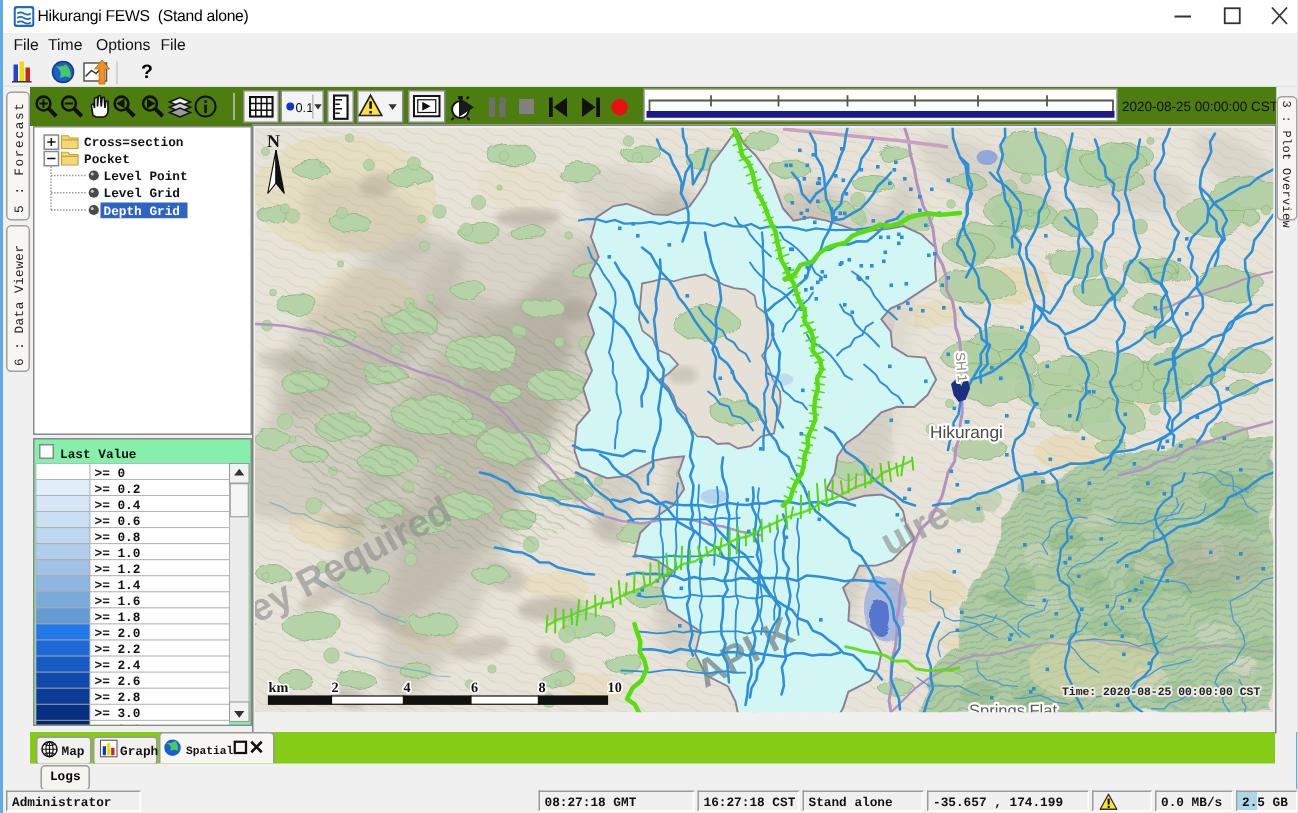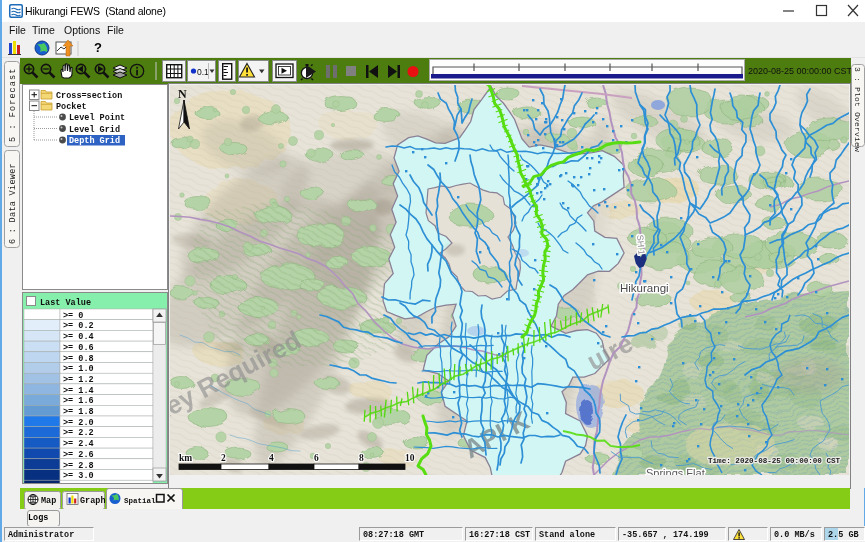--- a/index.html
+++ b/index.html
@@ -11,21 +11,21 @@
 #tb1{left:0;top:38px;width:865px;height:20px;background:#f0f0f0;border-bottom:1px solid #e3e3e3}
 #lefttabs{left:0;top:58px;width:18px;height:430px;background:#f0f0f0}
 #maptb{left:18px;top:58px;width:831px;height:26px;background:#4d7c0f}
 #righttabs{left:849px;top:58px;width:16px;height:430px;background:#f0f0f0}
 #leftpane{left:18px;top:84px;width:150px;height:404px;background:#f0f0f0}
 #tree{position:absolute;left:2px;top:0px;width:146px;height:206px;background:#fff;border:1px solid #8a8a8a}
 #legend{position:absolute;left:2px;top:208px;width:146px;height:192px;background:#86efac;border:1px solid #8a8a8a}
 #mappanel{left:166px;top:83px;width:683px;height:406px;border:1px solid #828282;background:#f0f0f0}
 #mapimg{position:absolute;left:1px;top:1px;width:679px;height:390px;overflow:hidden}
 #btabs{left:18px;top:488px;width:830px;height:21px;background:#84cc16}
-#logsbtn{left:25px;top:510px;width:33px;height:17px;background:#f5f4f1;border:1px solid #9a9a9a;border-radius:3px;font-family:"Liberation Mono",monospace;font-size:8.5px;font-weight:bold;text-align:left;line-height:15px}
+#logsbtn{left:25px;top:510px;width:33px;height:17px;background:#f5f4f1;border:1px solid #9a9a9a;border-radius:3px;font-family:"Liberation Mono",monospace;font-size:8.5px;font-weight:bold;text-align:center;line-height:15px}
 #status{left:0;top:526px;width:865px;height:16px;background:#f0f0f0;font-family:"Liberation Mono",monospace;font-size:8.5px;font-weight:bold;color:#111}
 .scell{position:absolute;top:1px;height:14px;border:1px solid;border-color:#9b9b9b #fff #fff #9b9b9b;padding:2px 0 0 3px;overflow:hidden;white-space:nowrap}
 .ico{position:absolute;top:0}
 </style></head><body>
 <div id="win">
 
 <div class="abs" id="title">
  <svg class="ico" style="left:7px;top:4px" width="14" height="14">
         <rect x="0" y="0" width="14" height="14" rx="2" fill="#1e6bb8"></rect>
         <rect x="1.5" y="1.5" width="11" height="11" rx="1" fill="#fff"></rect>

